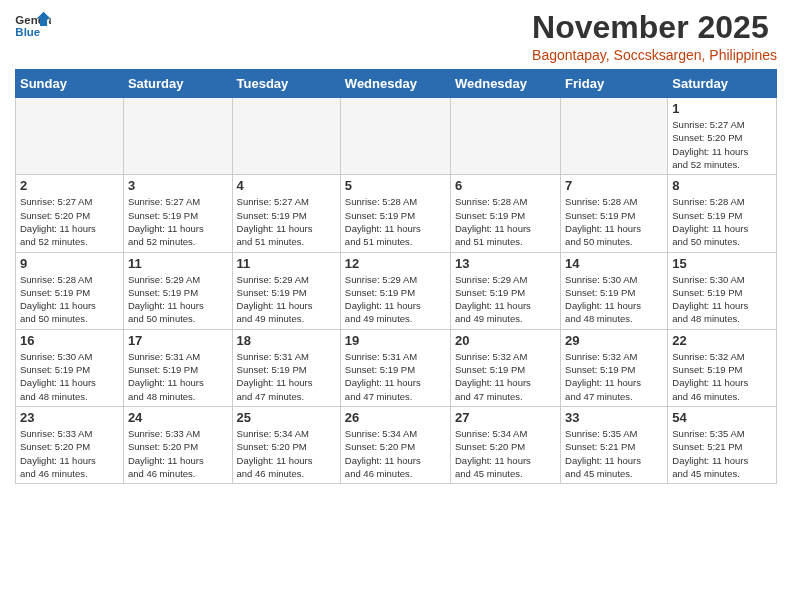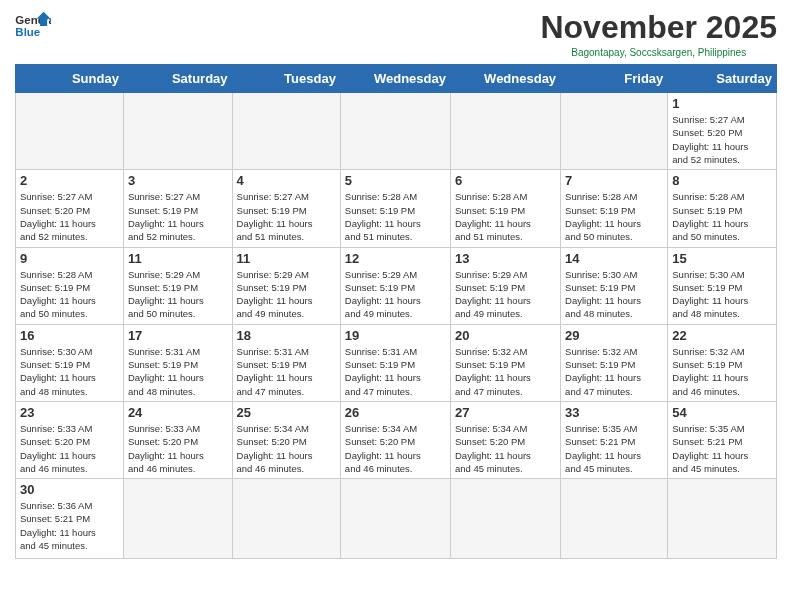--- a/index.html
+++ b/index.html
@@ -24,45 +24,45 @@
     .logo {
       display: flex;
       align-items: center;
       gap: 4px;
     }
     .logo-icon {
       width: 36px;
       height: 30px;
     }
     .title-area {
-      text-align: center;
+      text-align: left;
     }
     .month-title {
       font-size: 32px;
       font-weight: bold;
       color: #333;
       line-height: 1.1;
     }
     .subtitle {
-      font-size: 10px;
-      color: #15803d;
+      font-size: 14px;
+      color: #c2410c;
       margin-top: 2px;
     }
     .calendar {
       width: 100%;
       border-collapse: collapse;
       border: 1px solid #ccc;
     }
     .calendar th {
       background-color: #2b6cb0;
       color: #fff;
       font-size: 13px;
       font-weight: bold;
       padding: 6px 4px;
-      text-align: right;
+      text-align: left;
       border: 1px solid #2b6cb0;
     }
     .calendar td {
       width: 113px;
       vertical-align: top;
       border: 1px solid #ccc;
       padding: 3px 4px;
       font-size: 9.5px;
       color: #333;
       background: #fff;
@@ -331,30 +331,15 @@
 and 45 minutes.</div>
           </td>
           <td>
             <span class="day-number">54</span>
             <div class="day-info" style="white-space: pre-line;">Sunrise: 5:35 AM
 Sunset: 5:21 PM
 Daylight: 11 hours
 and 45 minutes.</div>
           </td>
         </tr>
-        <tr class="last-row">
-          <td>
-            <span class="day-number">30</span>
-            <div class="day-info" style="white-space: pre-line;">Sunrise: 5:36 AM
-Sunset: 5:21 PM
-Daylight: 11 hours
-and 45 minutes.</div>
-          </td>
-          <td class="empty"></td>
-          <td class="empty"></td>
-          <td class="empty"></td>
-          <td class="empty"></td>
-          <td class="empty"></td>
-          <td class="empty"></td>
-        </tr>
       </tbody>
   </table>
 </div>
 
 </body></html>

